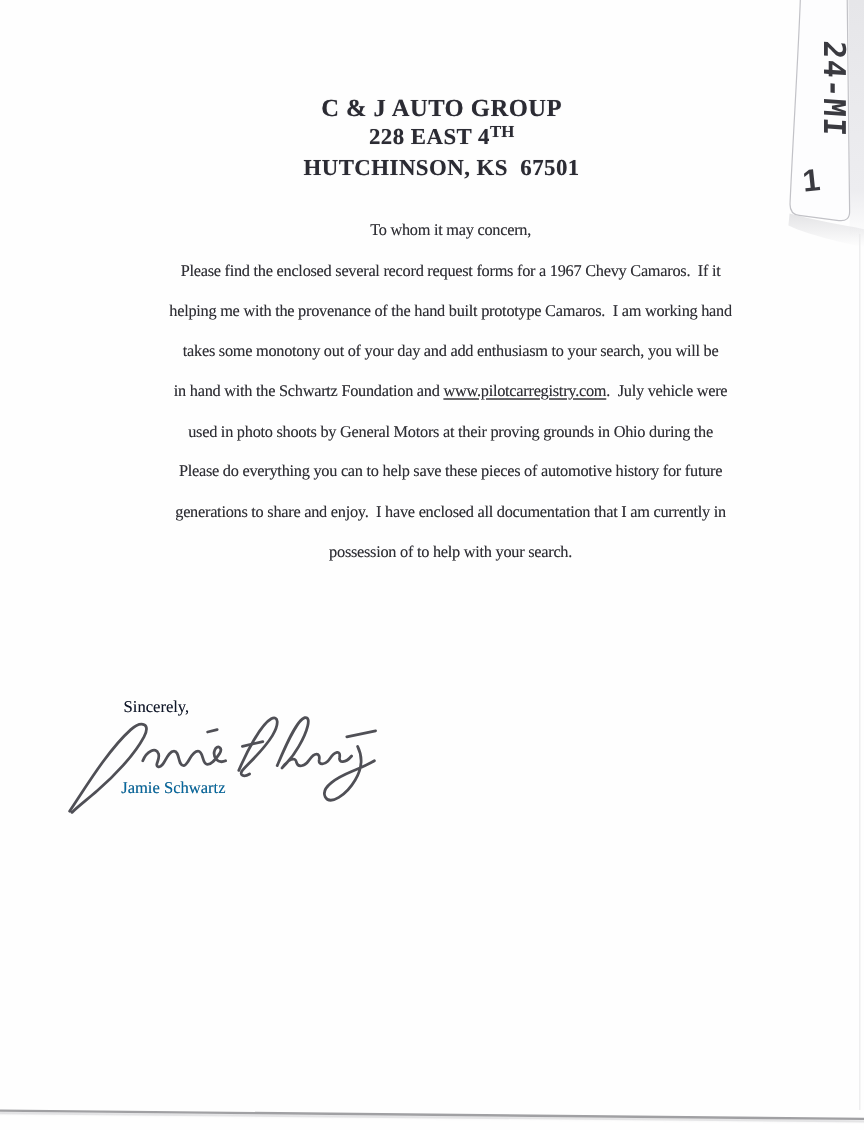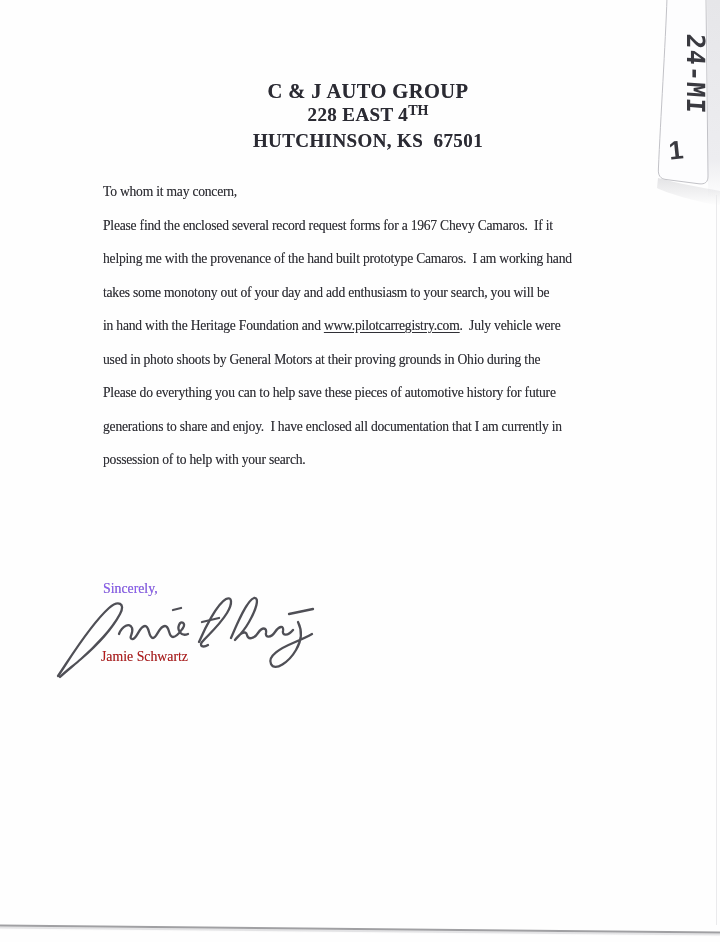--- a/index.html
+++ b/index.html
@@ -31,31 +31,31 @@
   .lh-sup   { font-size:14px; position:relative; top:-6px; letter-spacing:0; }
 
   
   .letter-body {
     position:absolute; left:103px; top:175px; width:545px;
     font-size:13.6px; line-height:33.5px;
     letter-spacing:-0.22px;
     color:#303036;
     text-shadow:0 0 .5px rgba(48,48,54,.5);
   }
-  .line { white-space:pre; }
+  .line { white-space:pre;text-align:center; }
   .url  { text-decoration:underline; text-underline-offset:2px; }
 
   .closing {
     position:absolute; left:103px; top:581px;
-    font-size:13.8px; color:#8b5cf6;
+    font-size:13.8px; color:#0f172a;
     text-shadow:0 0 .5px rgba(48,48,54,.5);
   }
   .typed-name {
     position:absolute; left:101px; top:649px;
-    font-size:13.8px; color:#b91c1c;
+    font-size:13.8px; color:#0369a1;
     text-shadow:0 0 .5px rgba(48,48,54,.5);
   }
   .signature-wrap {
     position:absolute; left:55px; top:588px;
     width:290px; height:95px;
   }
 
   
   .tab-svg { position:absolute; left:645px; top:0; width:75px; height:240px; }
   .tab-label {
@@ -95,21 +95,21 @@
     <div class="lh-title">C &amp; J AUTO GROUP</div>
     <div class="lh-line"><span>228 EAST 4</span><span class="lh-sup">TH</span></div>
     <div class="lh-line">HUTCHINSON, KS  67501</div>
   </div>
 
   <div class="letter-body">
     <div class="line">To whom it may concern,</div>
     <div class="line">Please find the enclosed several record request forms for a 1967 Chevy Camaros.  If it</div>
     <div class="line">helping me with the provenance of the hand built prototype Camaros.  I am working hand</div>
     <div class="line">takes some monotony out of your day and add enthusiasm to your search, you will be</div>
-    <div class="line"><span>in hand with the Heritage Foundation and </span><span class="url">www.pilotcarregistry.com</span><span>.  July vehicle were</span></div>
+    <div class="line"><span>in hand with the Schwartz Foundation and </span><span class="url">www.pilotcarregistry.com</span><span>.  July vehicle were</span></div>
     <div class="line">used in photo shoots by General Motors at their proving grounds in Ohio during the</div>
     <div class="line">Please do everything you can to help save these pieces of automotive history for future</div>
     <div class="line">generations to share and enjoy.  I have enclosed all documentation that I am currently in</div>
     <div class="line">possession of to help with your search.</div>
   </div>
 
   <div class="closing">Sincerely,</div>
 
   <div class="signature-wrap">
     <svg width="290" height="95" viewBox="0 0 290 95" xmlns="http://www.w3.org/2000/svg">

